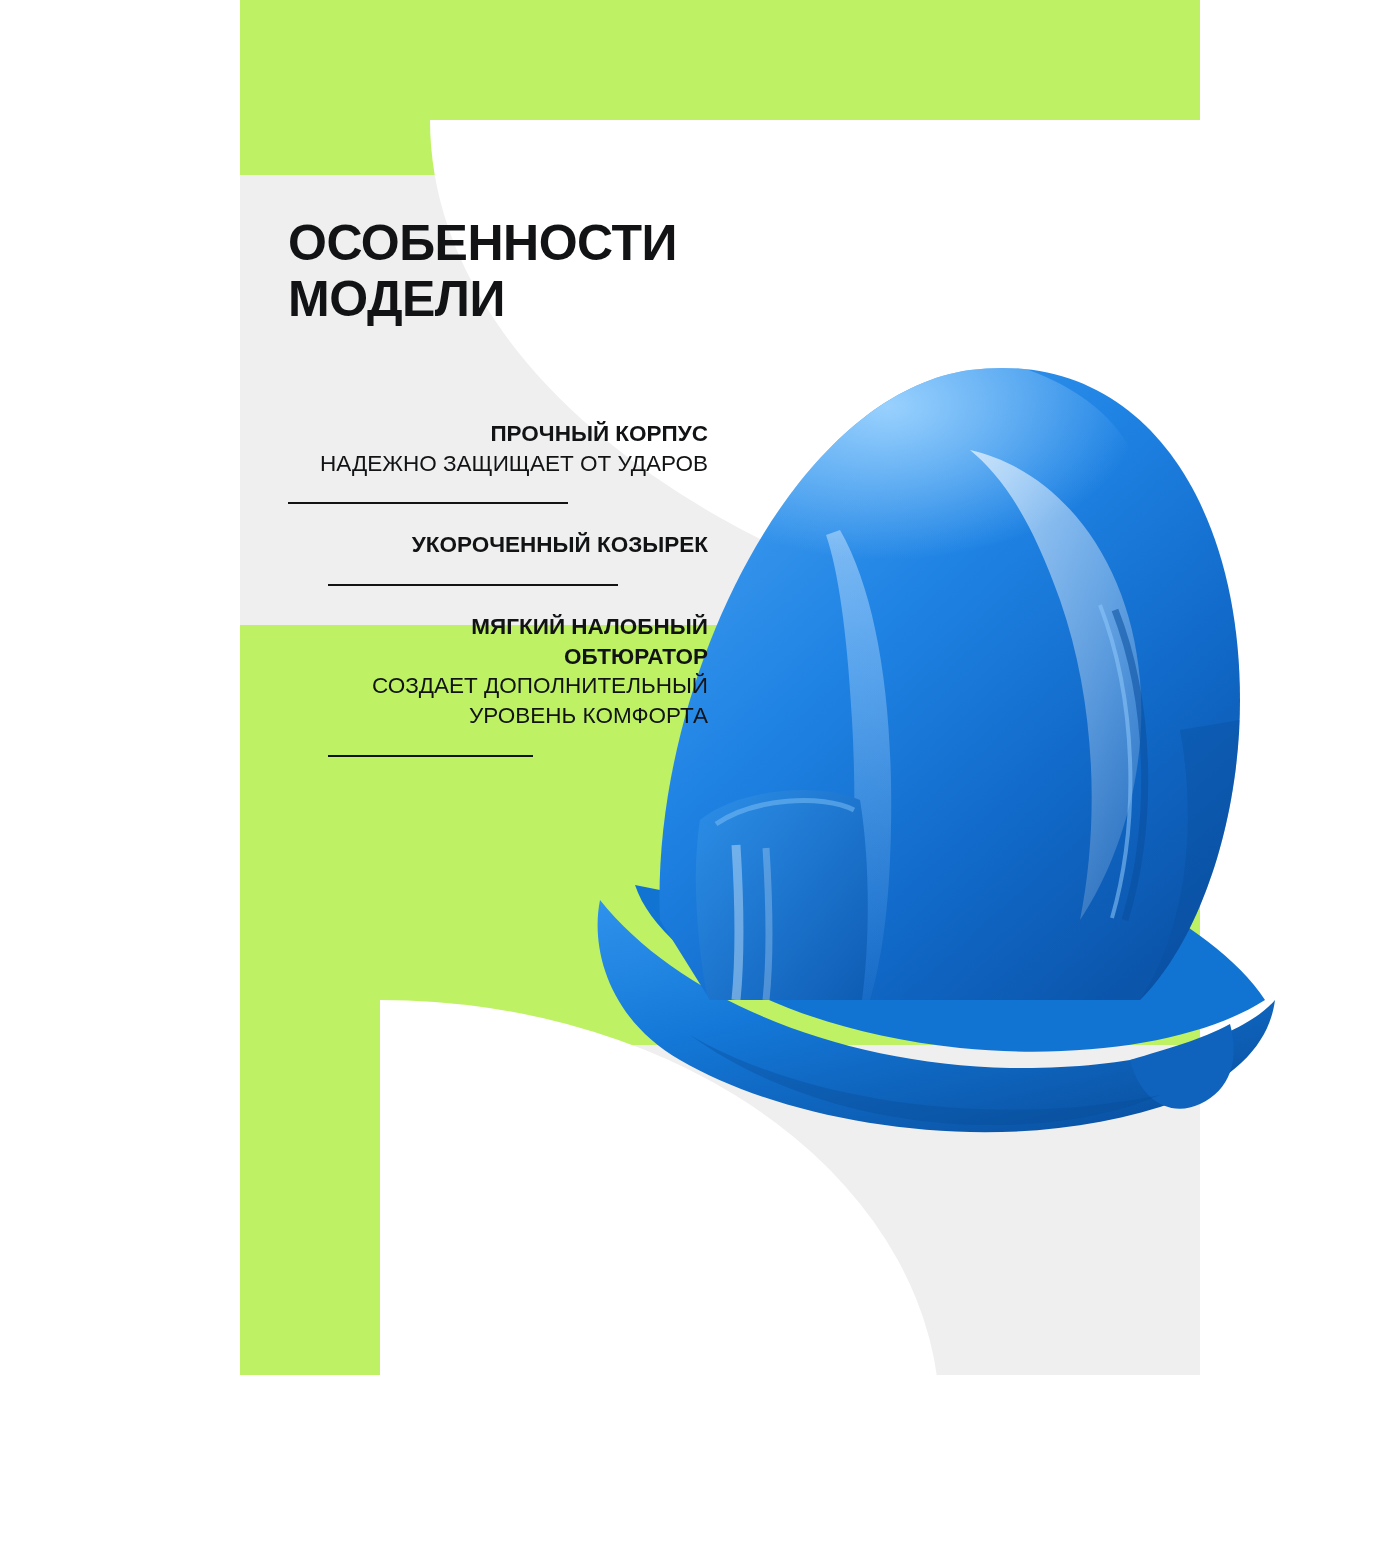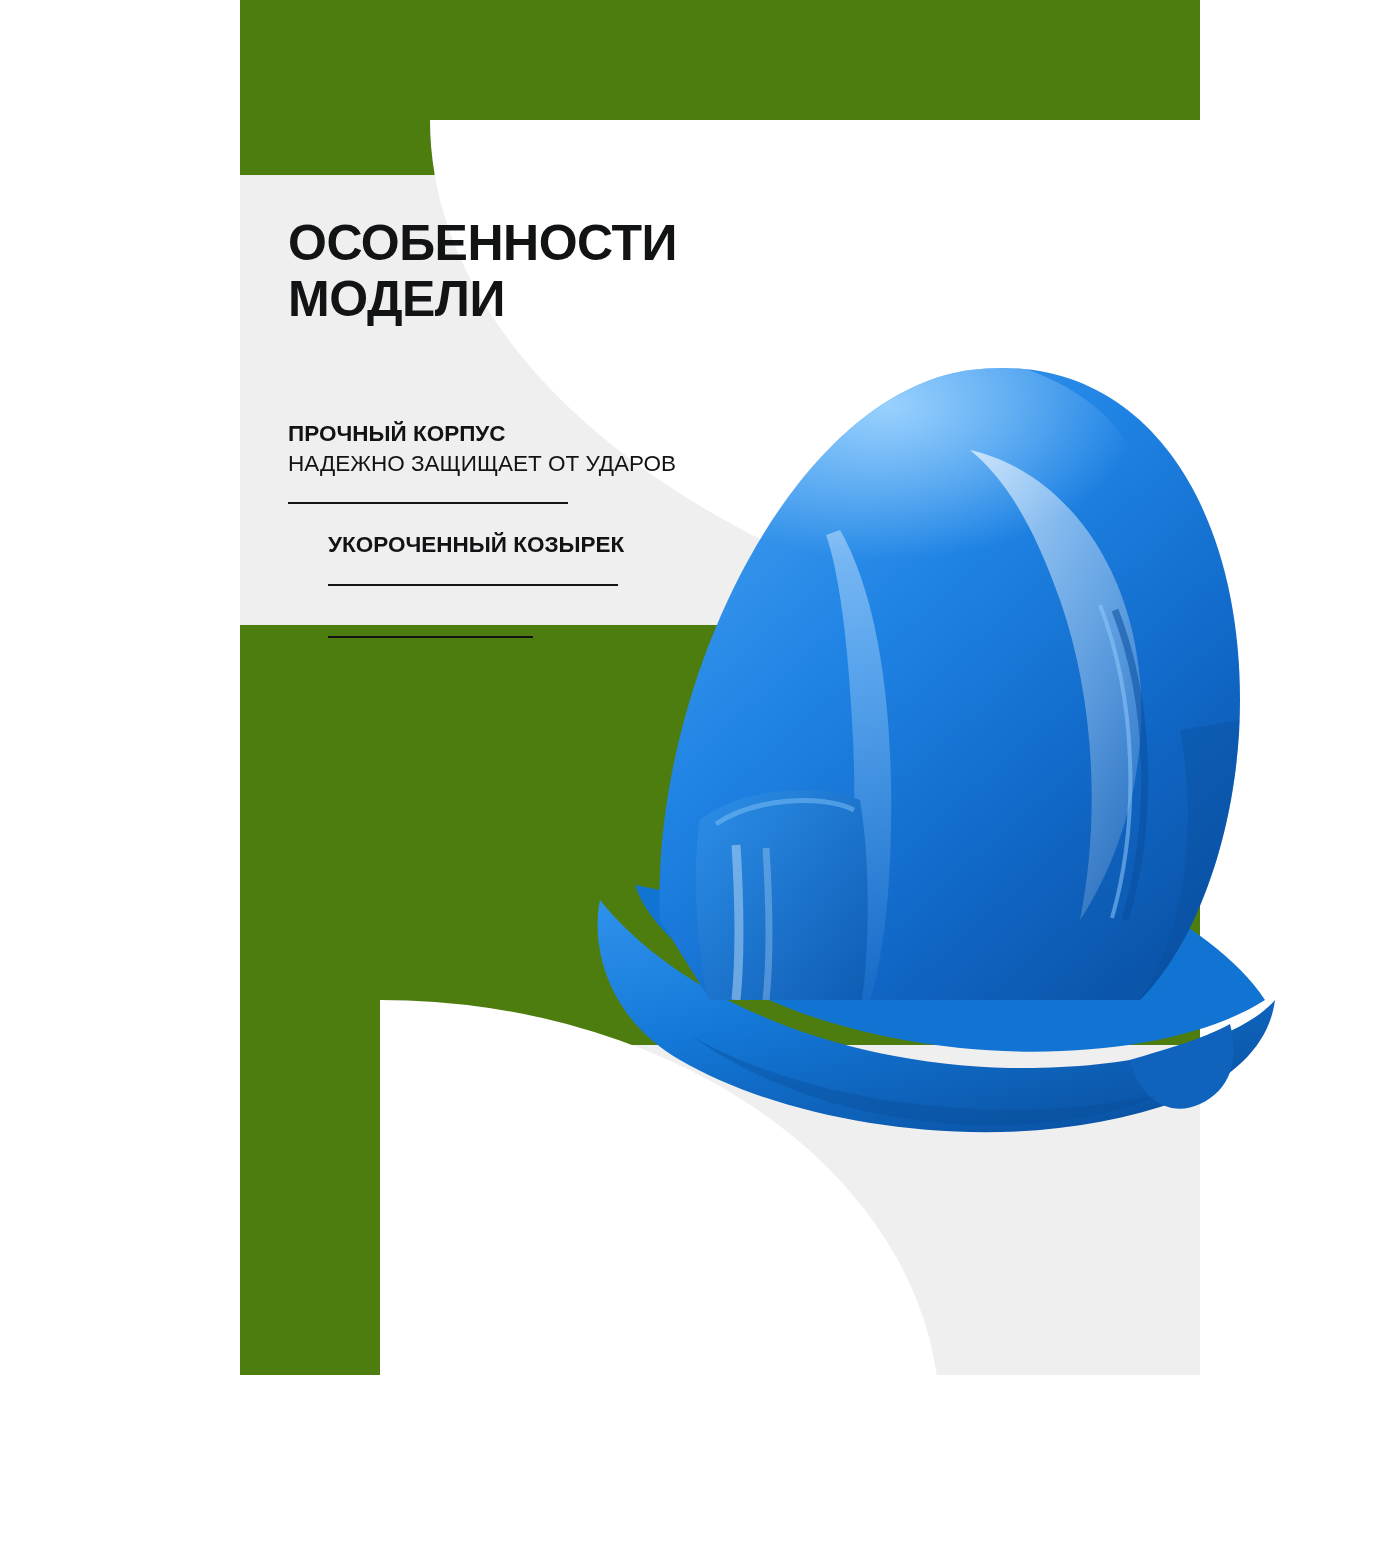--- a/index.html
+++ b/index.html
@@ -8,21 +8,21 @@
     padding: 0;
     background: #ffffff;
   }
   body {
     font-family: "Liberation Sans", sans-serif;
   }
   .page {
     position: relative;
     width: 1380px;
     height: 1560px;
-    background: #4d7c0f;
+    background: #bef264;
     overflow: hidden;
   }
 
   
   .bg-gray-panel {
     position: absolute;
     left: 240px;
     top: 175px;
     width: 820px;
     height: 450px;
@@ -118,20 +118,21 @@
   .feature + .feature {
     padding-top: 26px;
     margin-left: 40px;
   }
   .f-text {
     font-size: 22.5px;
     line-height: 1.32;
     color: #111315;
     margin: 0;
     text-transform: uppercase;
+    text-align: right;
   }
   .f-text b {
     font-weight: bold;
   }
   .f-text span.light {
     font-weight: normal;
   }
 
   
   .helmet-wrap {
@@ -239,18 +240,22 @@
 
     <div class="feature">
       <p class="f-text">
         <b>УКОРОЧЕННЫЙ КОЗЫРЕК</b><br>
       </p>
       <div class="divider" style="width:290px"></div>
     </div>
 
 
     <div class="feature">
+      <p class="f-text">
+        <b>МЯГКИЙ НАЛОБНЫЙ ОБТЮРАТОР</b><br>
+        <span class="light">СОЗДАЕТ ДОПОЛНИТЕЛЬНЫЙ УРОВЕНЬ КОМФОРТА</span>
+      </p>
       <div class="divider" style="width:205px"></div>
     </div>
 
   </div>
 
 </div>
 
 </body></html>

